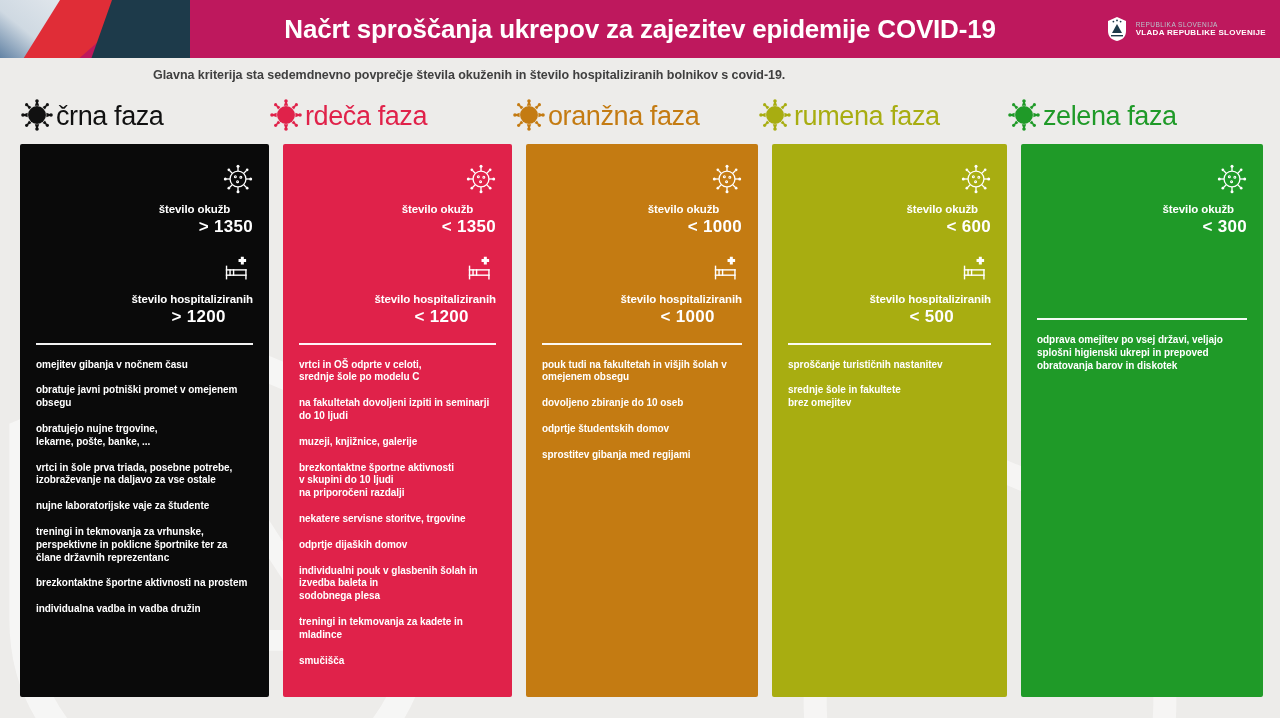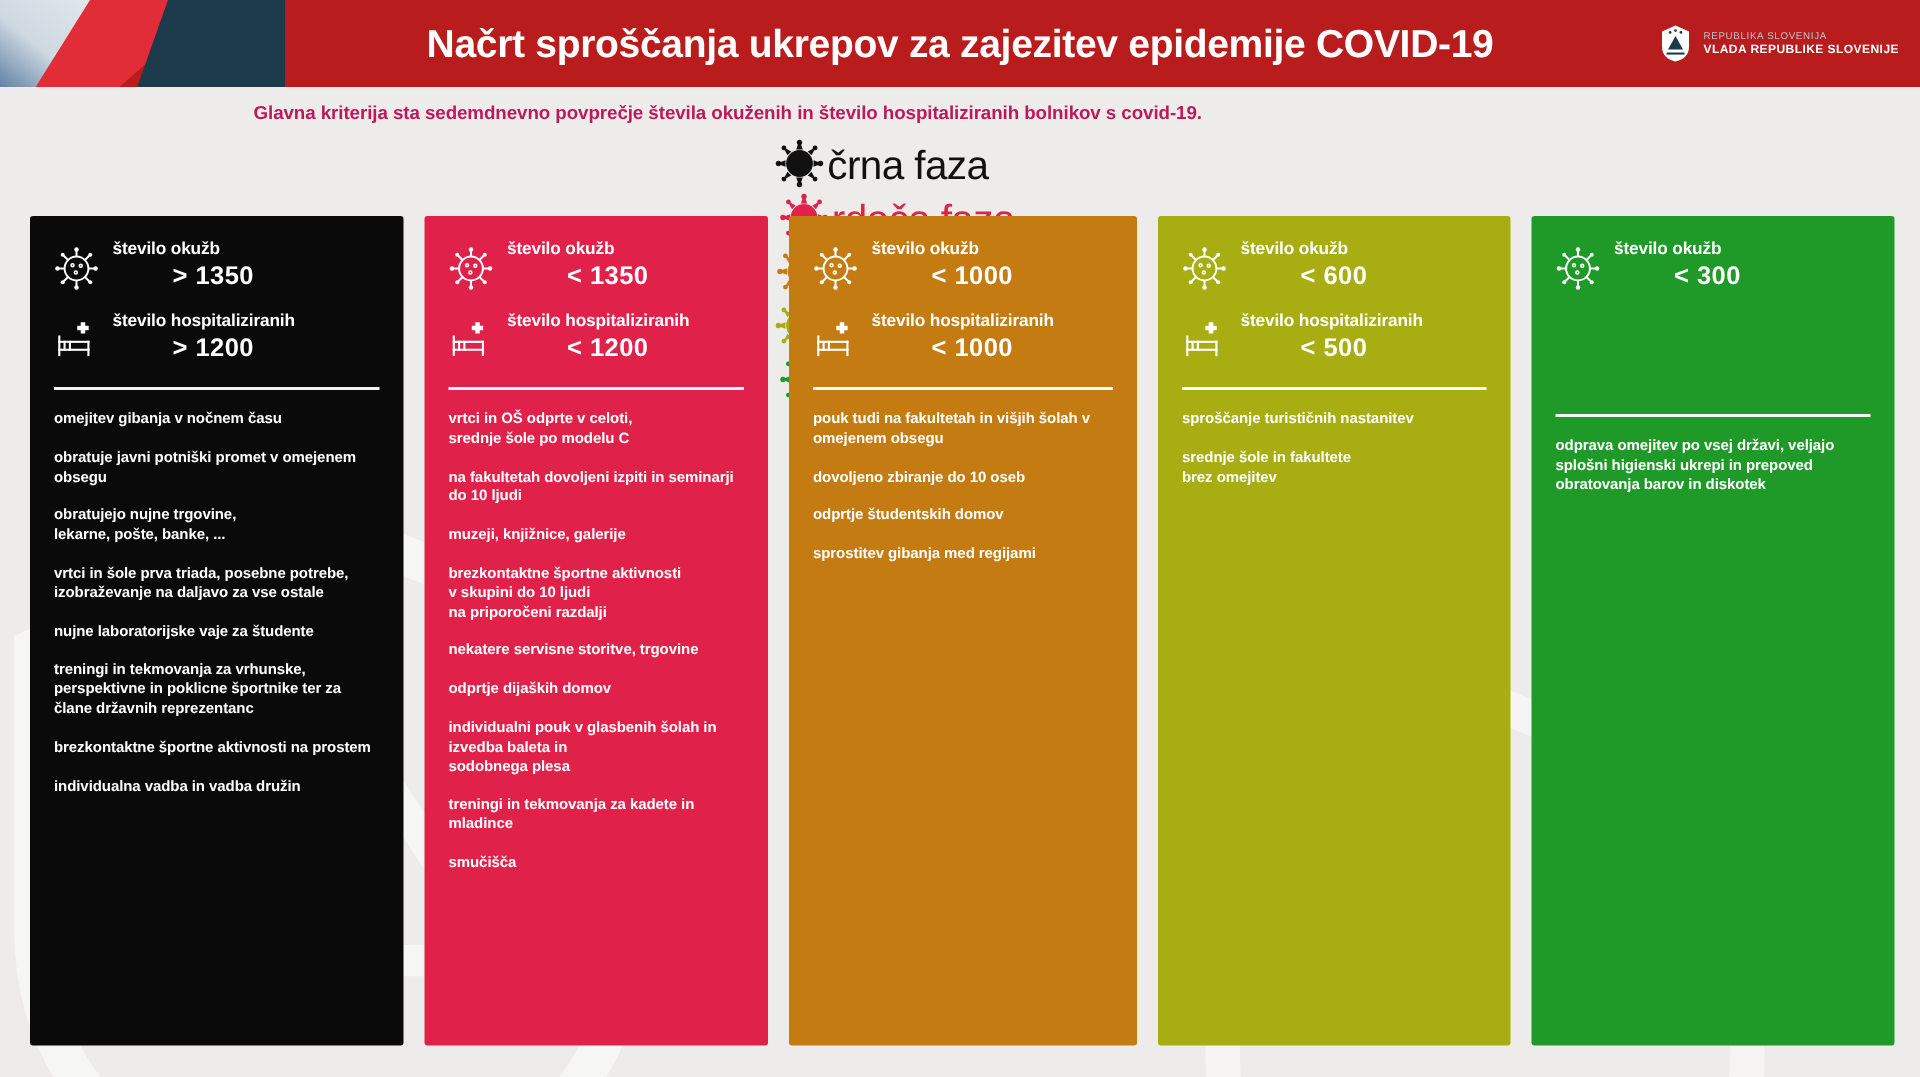--- a/index.html
+++ b/index.html
@@ -18,21 +18,21 @@
   }
   .bg-watermark2{
     position:absolute;right:60px;bottom:-180px;width:460px;height:460px;
     opacity:.5;pointer-events:none;
   }
 
   
   .header{
     position:relative;
     height:58px;
-    background:#b91c1c;
+    background:#be185d;
     display:flex;align-items:center;justify-content:center;
     overflow:hidden;
     z-index:3;
   }
   .header-title{
     color:#ffffff;
     font-size:26px;
     font-weight:bold;
     letter-spacing:-0.2px;
     margin:0;
@@ -58,28 +58,28 @@
     color:#ffffff;font-size:8px;font-weight:bold;letter-spacing:.3px;
     text-transform:uppercase;white-space:nowrap;
   }
 
   
   .subtitle-bar{
     position:relative;height:34px;display:flex;align-items:center;
     padding-left:153px;z-index:2;
   }
   .subtitle{
-    color:#be185d;font-size:12.5px;font-weight:bold;margin:16px;
+    color:#404040;font-size:12.5px;font-weight:bold;margin:0;
     letter-spacing:-.05px;
   }
 
   
   .phase-heads{
     position:relative;display:flex;padding:0 20px;z-index:2;
-    height:48px;align-items:center;flex-direction:column;
+    height:48px;align-items:center;
   }
   .phase-head{
     flex:0 0 auto;display:flex;align-items:center;gap:2px;
   }
   .phase-head .virus{width:34px;height:34px;flex:0 0 auto;margin-bottom:2px;}
   .phase-head .label{
     font-size:27px;line-height:1;font-weight:400;letter-spacing:-.4px;
   }
 
   
@@ -89,21 +89,21 @@
   }
   .col{
     width:100%;
     border-radius:2px;
     padding:16px 16px 14px 16px;
     box-sizing:border-box;
     min-height:553px;
   }
   .stats{margin-bottom:2px;}
   .stat{
-    display:flex;align-items:center;gap:9px;margin-bottom:14px;
+    display:flex;align-items:flex-end;gap:9px;margin-bottom:14px;flex-direction:column;
   }
   .stat:last-child{margin-bottom:0;}
   .stat-icon{width:30px;height:30px;flex:0 0 auto;margin-top:4px;}
   .stat-text{line-height:1.1;}
   .stat-label{
     font-size:11.5px;font-weight:bold;color:#fff;letter-spacing:-.1px;
     margin-bottom:2px;white-space:nowrap;
   }
   .stat-value{
     font-size:17px;font-weight:700;color:#fff;letter-spacing:.3px;margin-left:40px;

